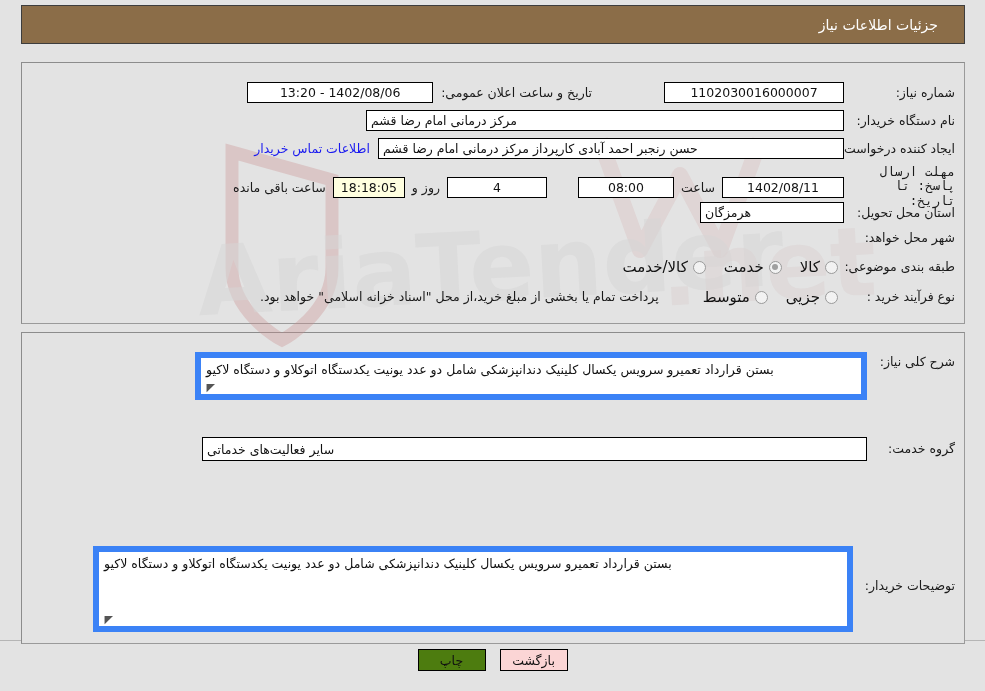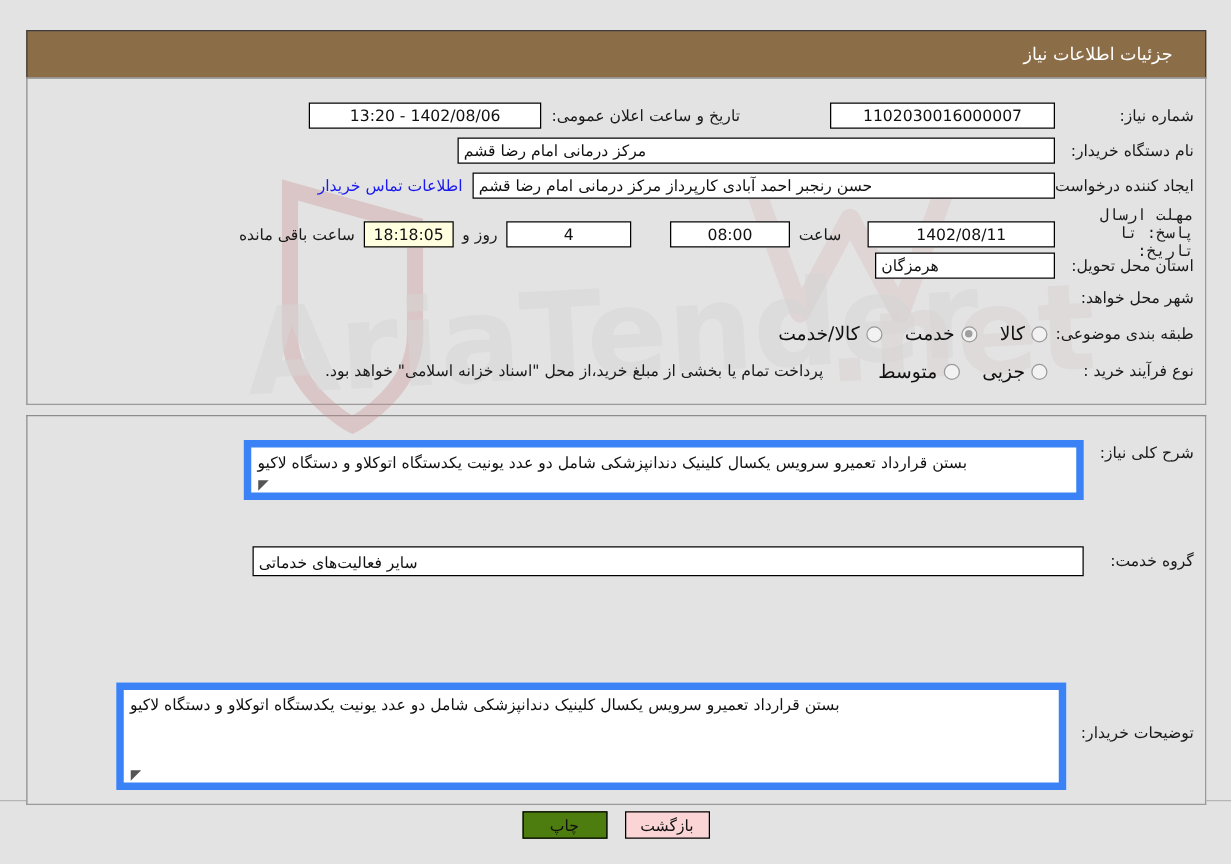--- a/index.html
+++ b/index.html
@@ -25,21 +25,21 @@
     width: 985px; height: 691px;
     pointer-events: none;
     z-index: 5;
     opacity: 1;
   }
 
   
   .header-bar {
     position: absolute;
     left: 21px;
-    top: 24px;
+    top: 5px;
     width: 944px;
     height: 39px;
     background: #8b6d48;
     border: 1px solid #3d3d3d;
     box-sizing: border-box;
     color: #ffffff;
     font-size: 14px;
     display: flex;
     align-items: center;
     justify-content: flex-start;
@@ -261,21 +261,21 @@
   </div>
 
   <div class="row" style="top:138px; right:30px; z-index:6;">
     <span class="lbl" style="width:105px; display:inline-block;">ایجاد کننده درخواست:</span>
     <div class="fld right" style="width:466px; margin-right:6px;">حسن رنجبر احمد آبادی کارپرداز مرکز درمانی امام رضا قشم</div>
     <span class="link" style="margin-right:8px;">اطلاعات تماس خریدار</span>
   </div>
 
   <div class="row" style="top:166px; right:30px; z-index:6;">
     <span class="lbl" style="width:105px; display:inline-block; white-space:normal; line-height:1.15;font-family:Liberation Mono, monospace;">مهلت ارسال پاسخ: تا تاریخ:</span>
-    <div class="fld center" style="width:150px; margin-right:6px;margin-left:14px;">1402/08/11</div>
+    <div class="fld center" style="width:122px; margin-right:6px;">1402/08/11</div>
     <span class="lbl" style="margin-right:7px;">ساعت</span>
     <div class="fld center" style="width:96px; margin-right:7px;">08:00</div>
     <div class="fld center" style="width:100px; margin-right:31px;">4</div>
     <span class="lbl" style="margin-right:7px;">روز و</span>
     <div class="fld cream center" style="width:72px; margin-right:7px;">18:18:05</div>
     <span class="lbl" style="margin-right:7px;">ساعت باقی مانده</span>
   </div>
 
   <div class="row" style="top:202px; right:30px; z-index:6;">
     <span class="lbl" style="width:105px; display:inline-block;">استان محل تحویل:</span>

